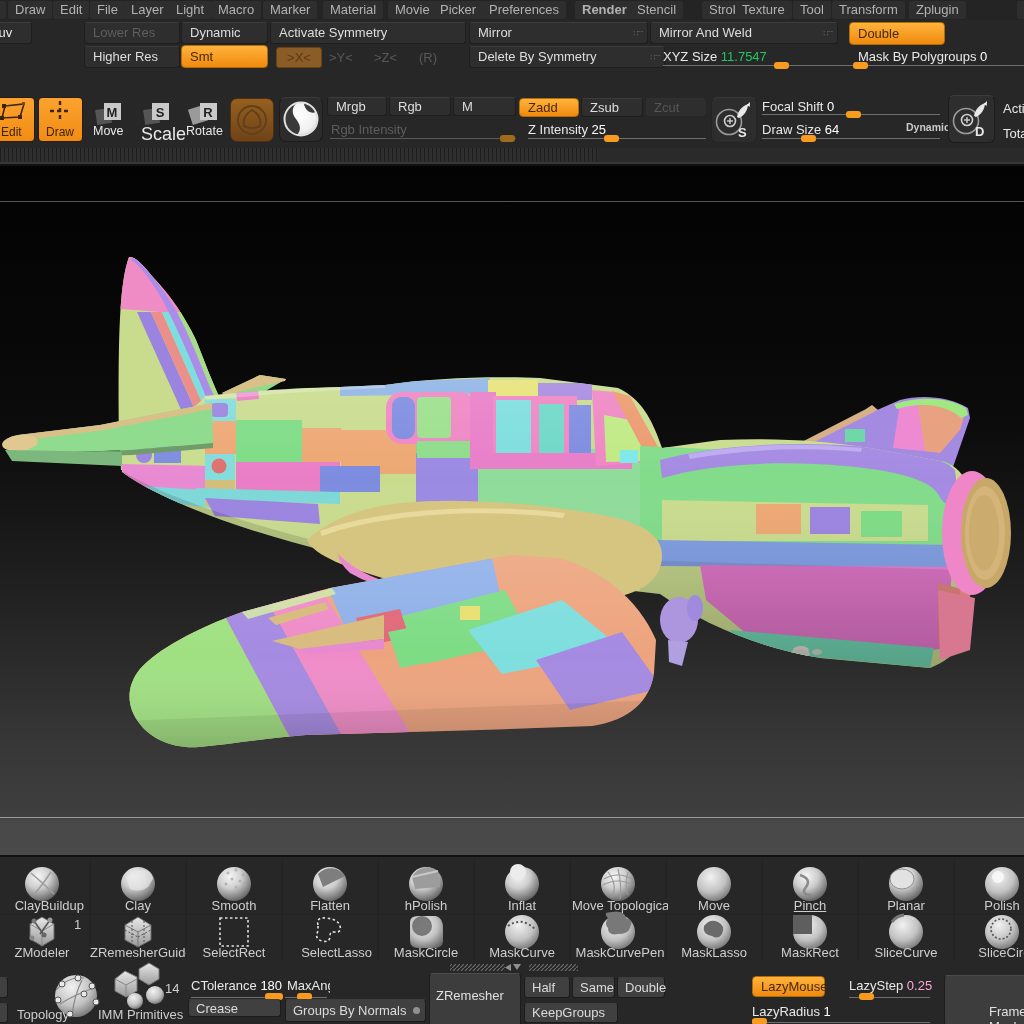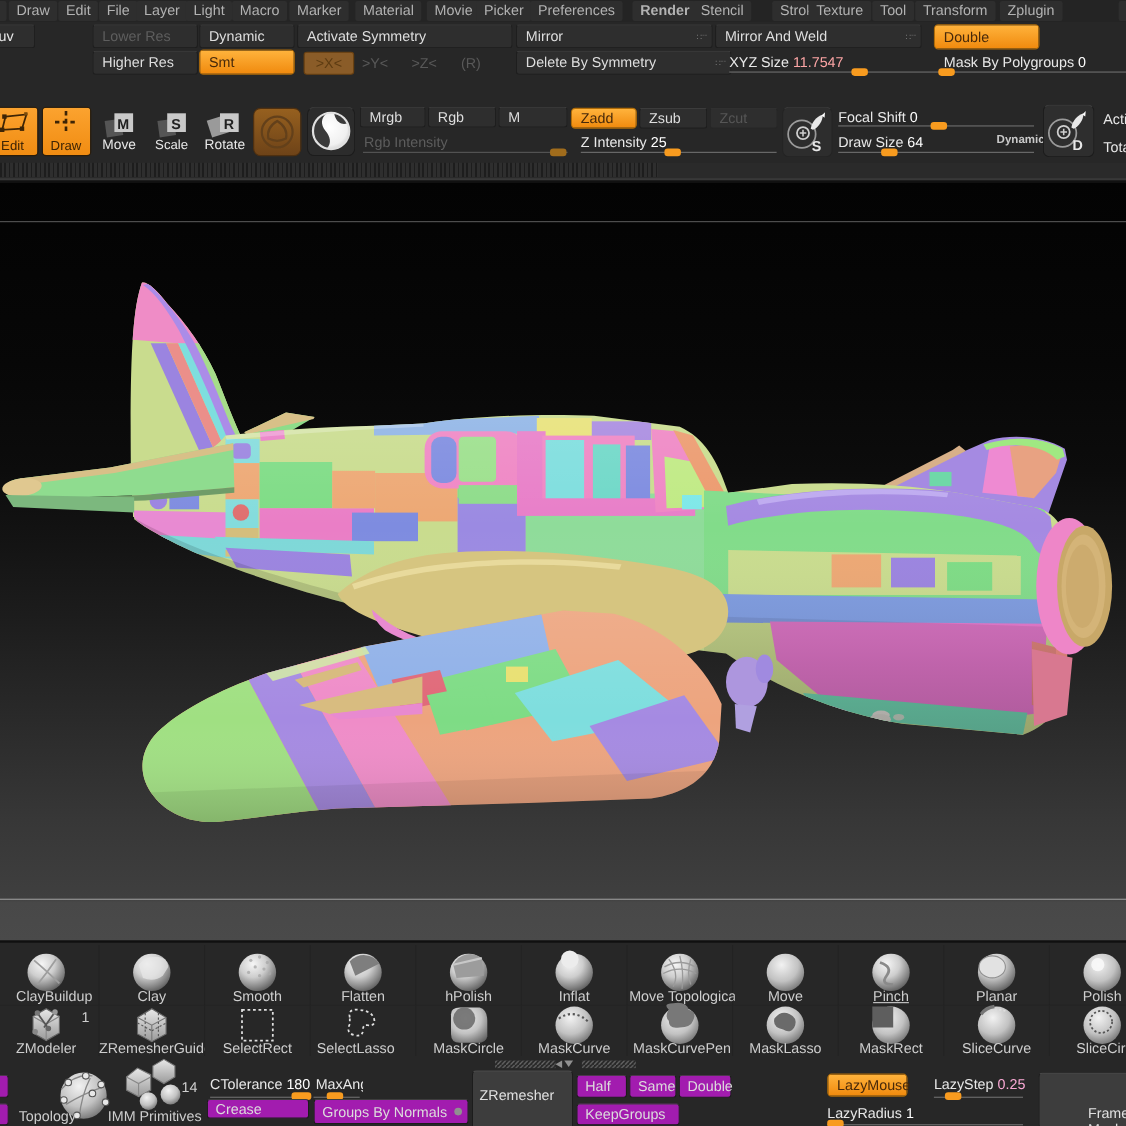--- a/index.html
+++ b/index.html
@@ -16,21 +16,21 @@
 .lbl{position:absolute;font-size:13px;color:#e8e8e8;white-space:nowrap;}
 .dimlbl{position:absolute;font-size:13px;color:#565349;white-space:nowrap;}
 .sline{position:absolute;height:1px;background:#6f6f6f;}
 .shandle{position:absolute;width:15px;height:7px;background:#f89b1f;border-radius:3px;}
 .icons2{position:absolute;font-size:8px;color:#7a7a7a;letter-spacing:0px;}
 
 #canvas{position:absolute;left:0;top:166px;width:1024px;height:689px;background:linear-gradient(#030303 0%,#070707 24%,#0c0c0c 38%,#141414 48%,#1d1d1d 58%,#262626 67%,#2f2f2f 76%,#373737 84%,#3f3f3f 94.4%,#484848 95%,#4a4a4a 100%);}
 
 #palette{position:absolute;left:0;top:855px;width:1024px;height:169px;background:#272727;border-top:2px solid #101010;}
 .blabel{position:absolute;font-size:13px;color:#cecece;white-space:nowrap;}
-.pbtn{position:absolute;background:#a21caf;border:1px solid #1c1c1c;border-top-color:#3e3e3e;border-radius:3px;color:#dcdcdc;font-size:13px;line-height:18px;padding:0 7px;}
+.pbtn{position:absolute;background:#404040;border:1px solid #1c1c1c;border-top-color:#3e3e3e;border-radius:3px;color:#dcdcdc;font-size:13px;line-height:18px;padding:0 7px;}
 .bigbtn{position:absolute;background:#3d3d3d;border:1px solid #1c1c1c;border-top-color:#4c4c4c;border-radius:4px;color:#e0e0e0;font-size:13px;}
 </style>
 </head>
 <body>
 <div id="page">
   <div id="menubar">
     <div class="mi" style="left:-12px;">t</div>
     <div class="mi" style="left:8px;">Draw</div>
     <div class="mi" style="left:53px;">Edit</div>
     <div class="mi" style="left:90px;">File</div>
@@ -61,21 +61,21 @@
     <div class="btn" style="left:650px;top:22px;width:188px;">Mirror And Weld<span class="icons2" style="right:4px;top:1px;">∷<span style="font-size:7px;">ˉˉ</span></span></div>
     <div class="obtn" style="left:849px;top:22px;width:96px;">Double</div>
 
     <div class="btn" style="left:84px;top:46px;width:96px;">Higher Res</div>
     <div class="obtn" style="left:181px;top:45px;width:87px;">Smt</div>
     <div class="btn" style="left:276px;top:47px;width:46px;height:21px;line-height:19px;background:#8a5c28;border-color:#6a4010;color:#5e3c12;text-align:center;padding:0;">&gt;X&lt;</div>
     <div class="dimlbl" style="left:329px;top:50px;color:#585858;">&gt;Y&lt;</div>
     <div class="dimlbl" style="left:374px;top:50px;color:#585858;">&gt;Z&lt;</div>
     <div class="dimlbl" style="left:419px;top:50px;color:#595959;">(R)</div>
     <div class="btn" style="left:469px;top:46px;width:196px;">Delete By Symmetry<span class="icons2" style="right:4px;top:1px;">∷<span style="font-size:7px;">ˉˉ</span></span></div>
-    <div class="lbl" style="left:663px;top:49px;">XYZ Size <span style="color:#fca5a5;">11.7547</span></div>
+    <div class="lbl" style="left:663px;top:49px;">XYZ Size <span style="color:#22c55e;">11.7547</span></div>
     <div class="sline" style="left:663px;top:65px;width:200px;"></div>
     <div class="shandle" style="left:774px;top:62px;"></div>
     <div class="lbl" style="left:858px;top:49px;">Mask By Polygroups <span style="color:#fff;">0</span></div>
     <div class="sline" style="left:858px;top:65px;width:166px;"></div>
     <div class="shandle" style="left:853px;top:62px;"></div>
   </div>
   <div id="toolbar">
     <div class="abs" style="left:-8px;top:97px;width:43px;height:45px;background:linear-gradient(#fba32f,#f18c12);border:1px solid #2a1c0a;border-radius:4px;">
       <svg width="41" height="43" style="position:absolute;left:0;top:0;">
         <path d="M12 8 L31 6 L27 19 L9 20 Z" fill="none" stroke="#3d2405" stroke-width="1.6"></path>
@@ -107,21 +107,21 @@
           <rect x="12" y="1" width="17" height="17" fill="#c9c9c9"></rect>
           <text x="20" y="15" font-size="13" font-weight="bold" fill="#222" text-anchor="middle">S</text>
         </g>
       <g transform="translate(96,0)">
           <rect x="2" y="5" width="16" height="16" fill="#9a9a9a" transform="rotate(-18 10 13)"></rect>
           <rect x="12" y="1" width="17" height="17" fill="#c9c9c9"></rect>
           <text x="20" y="15" font-size="13" font-weight="bold" fill="#222" text-anchor="middle">R</text>
         </g>
     </svg>
     <div class="lbl" style="left:93px;top:124px;font-size:12.5px;">Move</div>
-    <div class="lbl" style="left:141px;top:124px;font-size:12px;">Scale</div>
+    <div class="lbl" style="left:141px;top:124px;font-size:18px;">Scale</div>
     <div class="lbl" style="left:186px;top:124px;font-size:12.5px;">Rotate</div>
 
     <div class="abs" style="left:230px;top:98px;width:44px;height:44px;background:linear-gradient(#96601f,#6e4318);border:1px solid #4f3010;border-radius:7px;">
       <svg width="42" height="42">
           <circle cx="21" cy="21" r="14" fill="none" stroke="#63401a" stroke-width="2"></circle>
           <path d="M13 27 Q11 17 21 11 Q31 17 29 27 Q21 31 13 27 Z" fill="none" stroke="#63401a" stroke-width="2"></path>
         </svg>
     </div>
     <div class="abs" style="left:279px;top:97px;width:44px;height:45px;background:#2c2c2c;border:1px solid #1c1c1c;border-top-color:#3a3a3a;border-radius:7px;">
       <svg width="42" height="43">
@@ -516,21 +516,21 @@
     <div class="blabel" style="left:480px;top:41px;width:84px;text-align:center;">Inflat</div>
     <div class="blabel" style="left:572px;top:41px;width:96px;text-align:center;overflow:hidden;">Move Topologica</div>
     <div class="blabel" style="left:672px;top:41px;width:84px;text-align:center;">Move</div>
     <div class="blabel" style="left:768px;top:41px;width:84px;text-align:center;text-decoration:underline;">Pinch</div>
     <div class="blabel" style="left:864px;top:41px;width:84px;text-align:center;">Planar</div>
     <div class="blabel" style="left:960px;top:41px;width:84px;text-align:center;">Polish</div>
 
     <div class="blabel" style="left:0;top:88px;width:84px;text-align:center;">ZModeler</div>
     <div class="blabel" style="left:90px;top:88px;width:96px;text-align:center;overflow:hidden;">ZRemesherGuide</div>
     <div class="blabel" style="left:192px;top:88px;width:84px;text-align:center;">SelectRect</div>
-    <div class="blabel" style="left:288px;top:88px;width:84px;text-align:left;">SelectLasso</div>
+    <div class="blabel" style="left:288px;top:88px;width:84px;text-align:right;">SelectLasso</div>
     <div class="blabel" style="left:384px;top:88px;width:84px;text-align:center;">MaskCircle</div>
     <div class="blabel" style="left:480px;top:88px;width:84px;text-align:center;">MaskCurve</div>
     <div class="blabel" style="left:570px;top:88px;width:100px;text-align:center;">MaskCurvePen</div>
     <div class="blabel" style="left:672px;top:88px;width:84px;text-align:center;">MaskLasso</div>
     <div class="blabel" style="left:768px;top:88px;width:84px;text-align:center;">MaskRect</div>
     <div class="blabel" style="left:864px;top:88px;width:84px;text-align:center;">SliceCurve</div>
     <div class="blabel" style="left:962px;top:88px;width:84px;text-align:center;">SliceCirc</div>
     <div class="blabel" style="left:74px;top:60px;">1</div>
 
     <div class="blabel" style="left:17px;top:150px;">Topology</div>

